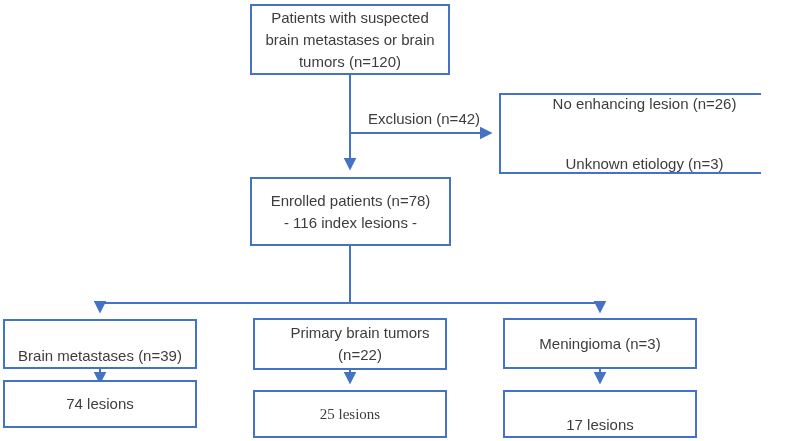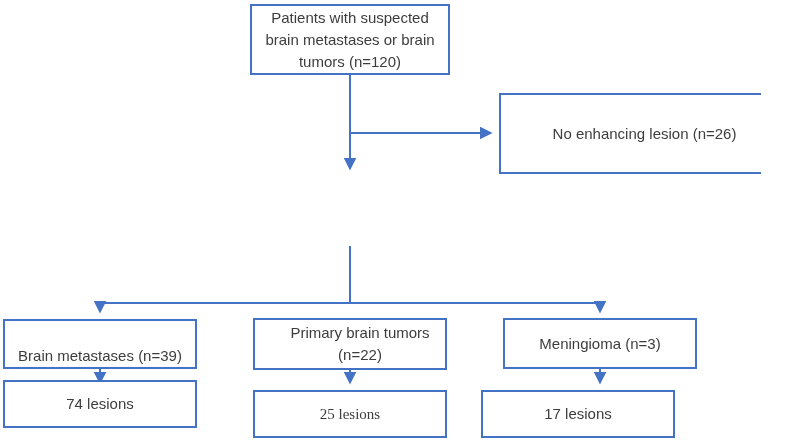--- a/index.html
+++ b/index.html
@@ -67,25 +67,31 @@
 
     <path d="M100,369 L100,382" stroke="#4472C4" stroke-width="2" fill="none" marker-end="url(#arrow)"></path>
     <path d="M350,369 L350,382" stroke="#4472C4" stroke-width="2" fill="none" marker-end="url(#arrow)"></path>
     <path d="M600,369 L600,382" stroke="#4472C4" stroke-width="2" fill="none" marker-end="url(#arrow)"></path>
   </svg>
 
   <div class="box" style="left:250px; top:4px; width:200px; height:71px;">
     <div class="inner">Patients with suspected brain metastases or brain tumors (n=120)</div>
   </div>
 
+  <div class="label-float" style="left:358px; top:110px; width:132px;">Exclusion (n=42)</div>
 
   <div class="box excl-box" style="left:499px; top:93px; width:291px; height:81px;gap:36px;">
     <div>No enhancing lesion (n=26)</div>
+    <div>Unknown etiology (n=3)</div>
   </div>
 
+  <div class="box" style="left:250px; top:177px; width:201px; height:69px;">
+    <div>Enrolled patients (n=78)</div>
+    <div>- 116 index lesions -</div>
+  </div>
 
   <div class="box" style="left:3px; top:319px; width:194px; height:50px;justify-content:flex-end;">
     <div class="inner">Brain metastases (n=39)</div>
   </div>
 
   <div class="box box-middle" style="left:253px; top:318px; width:194px; height:52px;padding-left:20px;">
     <div class="inner">Primary brain tumors (n=22)</div>
   </div>
 
   <div class="box" style="left:503px; top:318px; width:194px; height:51px;">
@@ -93,17 +99,17 @@
   </div>
 
   <div class="box" style="left:3px; top:380px; width:194px; height:48px;">
     <div class="inner">74 lesions</div>
   </div>
 
   <div class="box" style="left:253px; top:390px; width:194px; height:48px;font-family:Liberation Serif, serif;">
     <div class="inner">25 lesions</div>
   </div>
 
-  <div class="box" style="left:481px; top:390px; width:194px; height:48px;">
+  <div class="box" style="left:503px; top:390px; width:194px; height:48px;justify-content:flex-end;">
     <div class="inner">17 lesions</div>
   </div>
 
 </div>
 
 </body></html>

